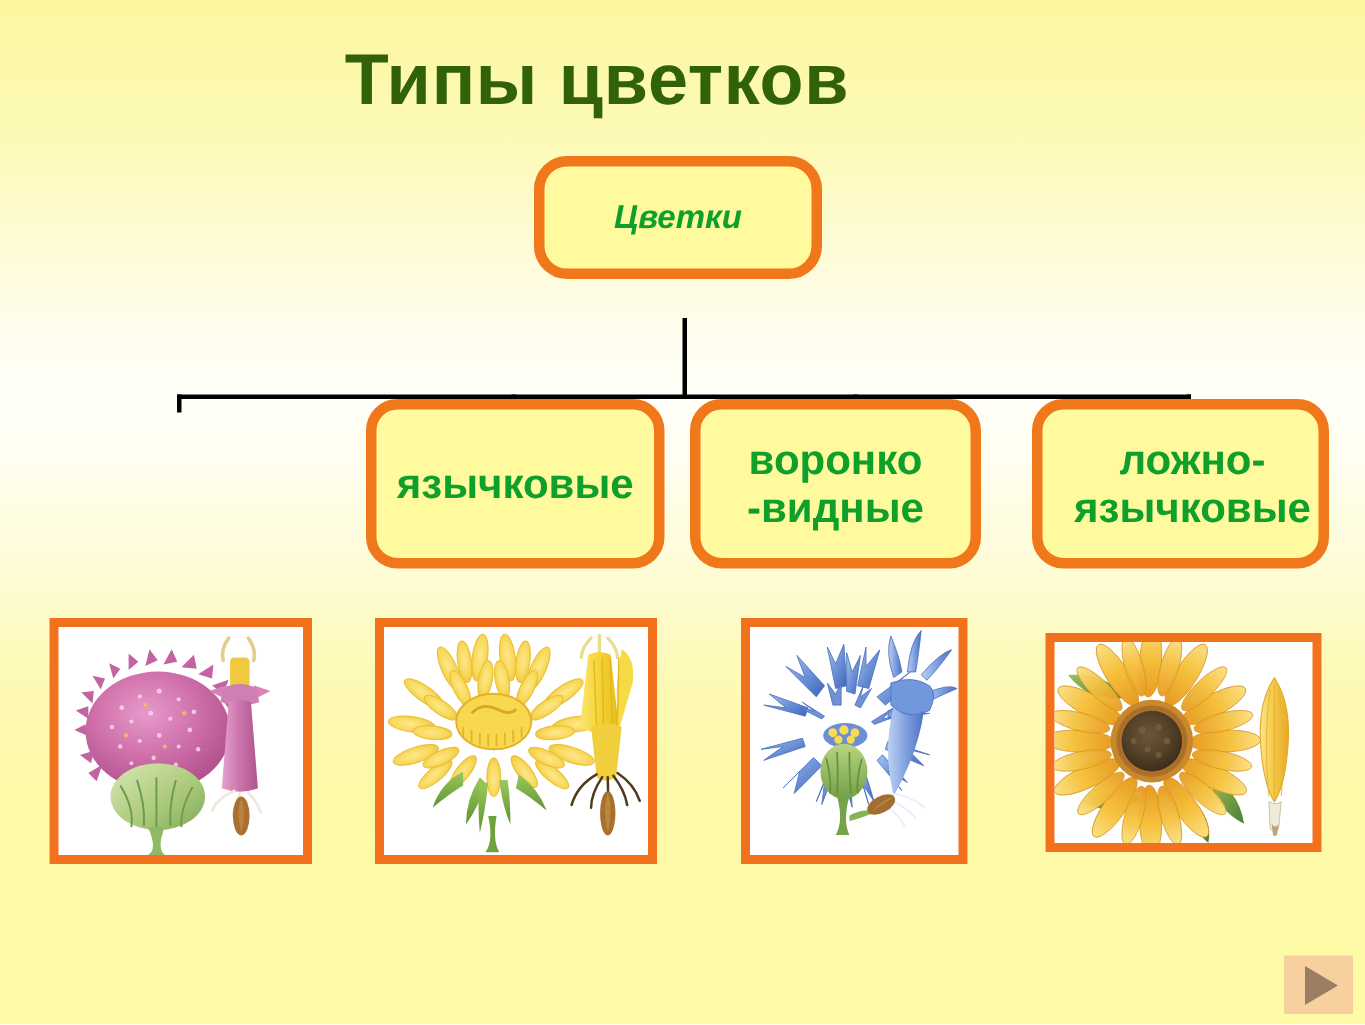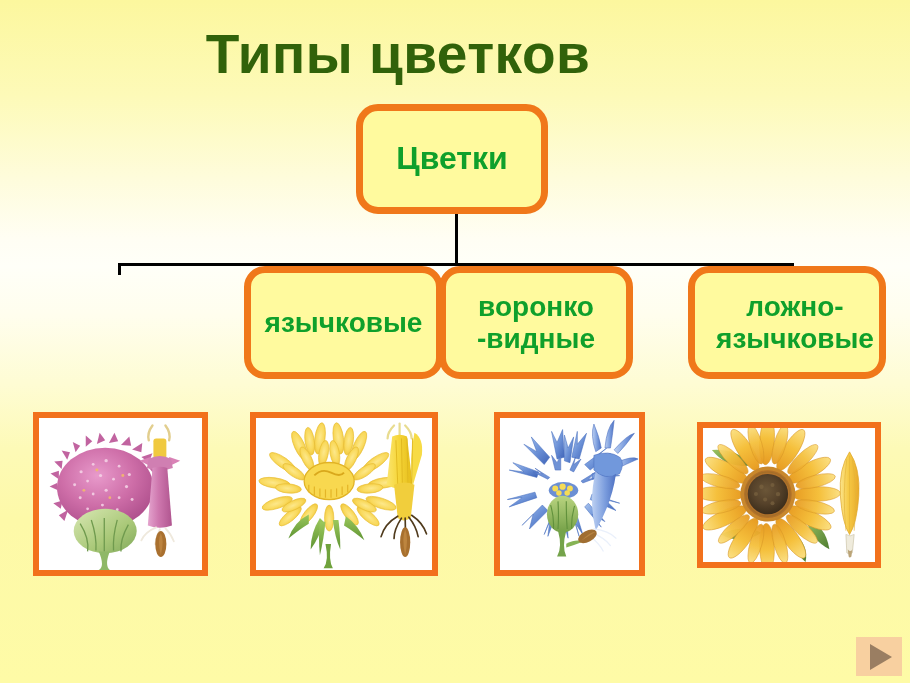--- a/index.html
+++ b/index.html
@@ -31,21 +31,21 @@
     overflow: hidden;
   }
 
   
   #title {
     position: absolute;
     left: 0;
     top: 30px;
     width: 796px;
     text-align: center;
-    font-size: 55px;
+    font-size: 48px;
     font-weight: bold;
     color: #31620A;
     letter-spacing: 0.5px;
     line-height: 48px;
     white-space: nowrap;
   }
 
   
   .conn {
     position: absolute;
@@ -70,33 +70,34 @@
     justify-content: center;
     text-align: center;
     color: #0FA02B;
     font-weight: bold;
     line-height: 1.12;
   }
   #node-root {
     left: 356px;
     top: 104px;
     width: 192px;
-    height: 110px;
-    font-size: 32px;
+    height: 82px;
+    font-size: 22px;
     border-radius: 22px;
+    font-style: italic;
   }
   .leaf-box {
     top: 266px;
     height: 113px;
     font-size: 28px;
     border-radius: 21px;
   }
   #node-leaf-0 { left: 22px;  width: 197px; }
   #node-leaf-1 { left: 244px; width: 199px; }
-  #node-leaf-2 { left: 439px; width: 194px; }
+  #node-leaf-2 { left: 460px; width: 194px; }
   #node-leaf-3 { left: 688px; width: 198px; padding-left: 16px; }
   .leaf-label { display: block; padding: 0 2px; white-space: pre-line; }
 
   
   .pic-frame {
     position: absolute;
     box-sizing: border-box;
     background: #FFFFFF;
     border: 6px solid #F2711C;
     overflow: hidden;

